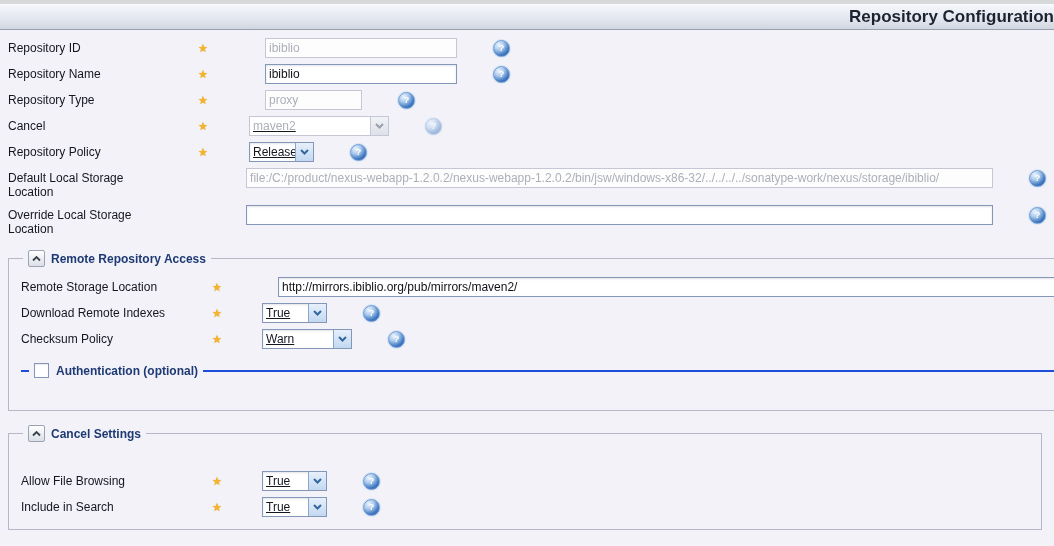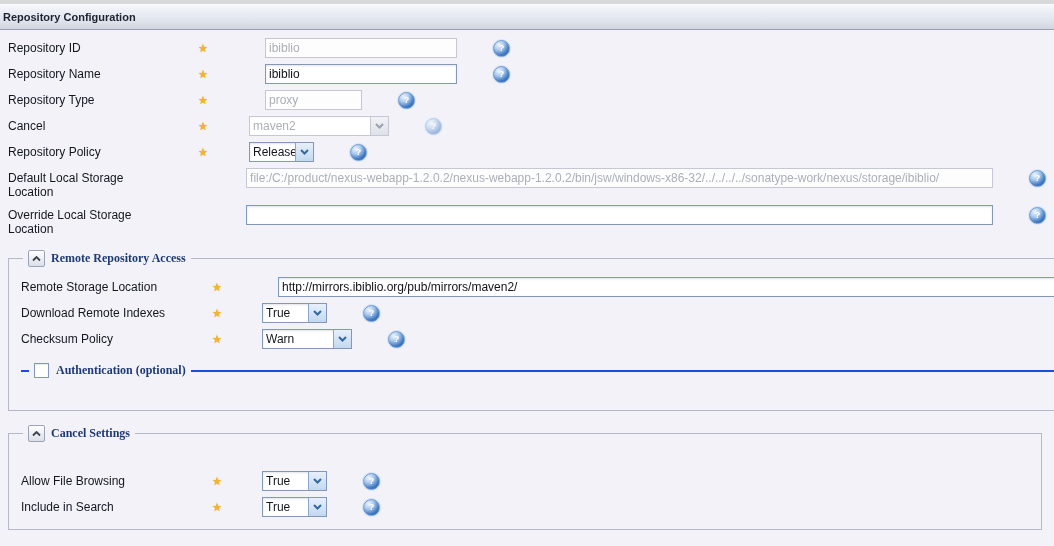--- a/index.html
+++ b/index.html
@@ -4,41 +4,42 @@
 <style>
   html,body{margin:0;padding:0;background:#e8e8ee;}
   .app{
     width:1054px;height:546px;position:relative;overflow:hidden;
     font-family:"Liberation Sans",sans-serif;font-size:12px;color:#15171f;
     background:#f2f2f8;
   }
   
   .topstrip{height:4px;background:#d7d8da;border-bottom:1px solid #fbfbfd;}
   .hdr{
-    height:24px;line-height:24px;padding-left:3px;
+    height:24px;line-height:24px;padding-left:9px;
     background:linear-gradient(#f5f7fb,#e3e7ef 55%,#d2d6e0);
     border-bottom:1px solid #99a0ad;
-    font-weight:bold;font-size:11px;color:#1c2230;
+    font-weight:bold;font-size:17px;color:#1c2230;text-align:right;
   }
   .bodywrap{padding:8px 8px 0 0;}
   
   .row{display:flex;align-items:flex-start;margin:0 0 6px 8px;gap:28px;}
   .lbl{width:162px;padding-top:3px;color:#15171f;}
   .starcell{width:23px;padding-top:3px;text-align:left;}
   .star{color:#f5b42a;font-size:11px;line-height:11px;text-shadow:0 0 1px #d89c2a;}
   .txt{
     height:18px;box-sizing:content-box;border:1px solid #8597b8;background:#fff;
     font-family:"Liberation Sans",sans-serif;font-size:12px;color:#101218;
     padding:0 3px;box-shadow:inset 0 1px 2px rgba(90,100,130,.18);margin-left:16px;
   }
   .txt.dis{border-color:#c5c8d4;color:#acafb8;background:#fdfdfe;box-shadow:none;}
   
   .combo{
     display:flex;height:20px;box-sizing:border-box;border:1px solid #8597b8;background:#fff;
     box-shadow:inset 0 1px 2px rgba(90,100,130,.18);
+    text-decoration:underline;
   }
   .combo .cval{flex:1;padding:2px 3px 0 3px;overflow:hidden;white-space:nowrap;}
   .combo .ctrig{
     width:17px;border-left:1px solid #8aa6cc;display:flex;align-items:center;justify-content:center;
     background:linear-gradient(#e7f0fc,#c2d8f0);
   }
   .combo.dis{border-color:#c5c8d4;box-shadow:none;}
   .combo.dis .cval{color:#acafb8;}
   .combo.dis .ctrig{border-left-color:#c5c8d4;background:linear-gradient(#f0f2f6,#dde1e9);}
   .combo.dis .ctrig svg path{stroke:#9aa0ac;}
@@ -50,21 +51,21 @@
     box-shadow:0 0 0 1px #d6e4f5;
   }
   .help .q{color:#fff;font-weight:bold;font-size:9px;line-height:9px;}
   .help.dis{opacity:.45;}
   
   fieldset{
     margin:14px 4px 0 8px;border:1px solid #b5b8c8;padding:6px 12px 10px 12px;
   }
   fieldset legend{
     padding:0 5px;margin-left:2px;display:flex;align-items:center;gap:6px;
-    font-weight:bold;color:#1e3a74;font-family:Liberation Serif, serif;
+    font-weight:bold;color:#1e3a74;
   }
   .tool{
     width:15px;height:15px;border:1px solid #9aa3b4;border-radius:2px;
     background:linear-gradient(#ffffff,#dbdfe8);display:flex;align-items:center;justify-content:center;
   }
   fieldset.authfs{
     border:none;border-top:2px solid #1d4ed8;margin:14px 0 22px 0;padding:0 0 0 0;
   }
   fieldset.authfs legend{gap:7px;margin-left:8px;}
   .cb{

